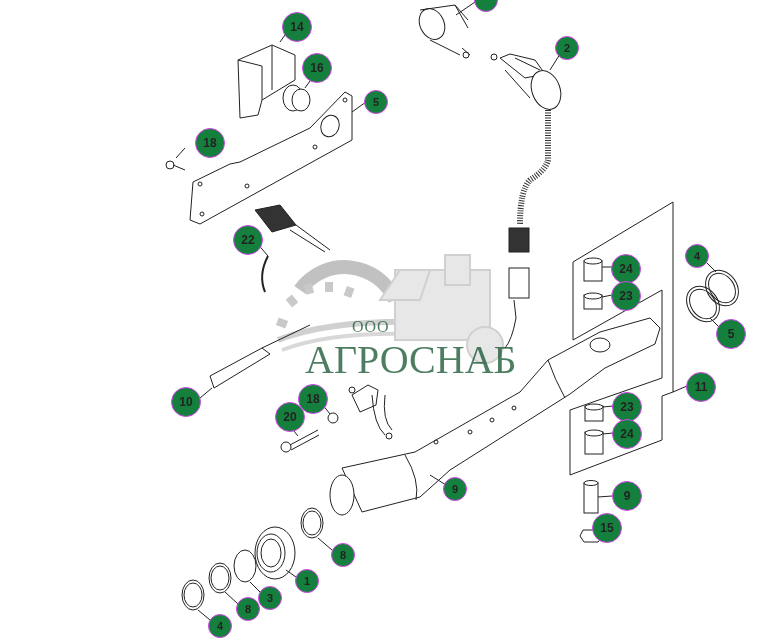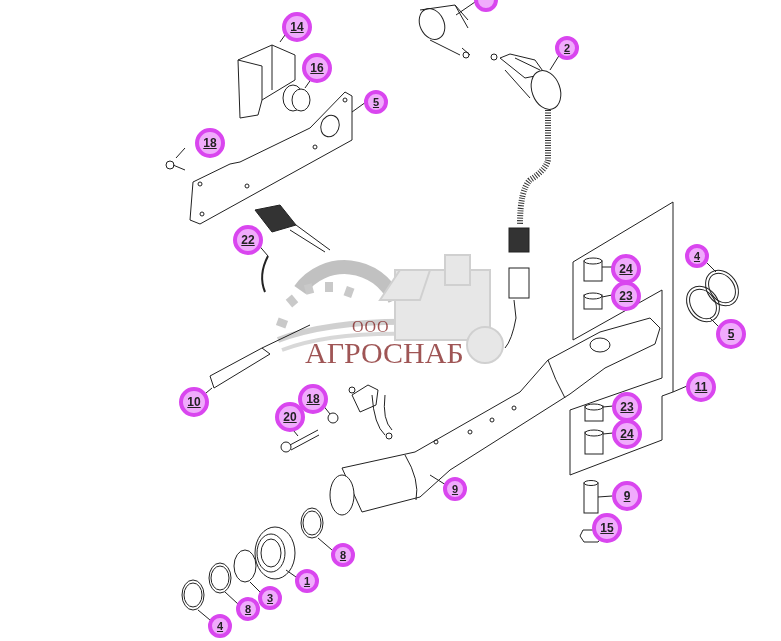--- a/index.html
+++ b/index.html
@@ -1,22 +1,22 @@
 <!DOCTYPE html>
 <html><head>
 <meta charset="utf-8">
 <style>
   html,body{margin:0;padding:0;background:#fff;}
   body{width:781px;height:641px;position:relative;overflow:hidden;font-family:"Liberation Sans",sans-serif;}
   #diagram{position:absolute;left:0;top:0;width:781px;height:641px;}
-  .callout{position:absolute;width:30px;height:30px;border-radius:50%;background:#f0abfc;border:4px solid #d946ef;box-sizing:border-box;display:flex;align-items:center;justify-content:center;font-weight:bold;font-size:12px;color:#222;cursor:pointer;text-decoration:underline;}
+  .callout{position:absolute;width:30px;height:30px;border-radius:50%;background:#15803d;border:1px solid #d946ef;box-sizing:border-box;display:flex;align-items:center;justify-content:center;font-weight:bold;font-size:12px;color:#222;cursor:pointer;}
   .callout.sm{width:24px;height:24px;font-size:11px;}
-  .wm-text{position:absolute;color:#7f1d1d;opacity:.75;font-family:"Liberation Serif",serif;}
+  .wm-text{position:absolute;color:#14532d;opacity:.75;font-family:"Liberation Serif",serif;}
   .wm-ooo{left:352px;top:318px;font-size:16px;letter-spacing:1px;}
-  .wm-name{left:305px;top:336px;font-size:30px;letter-spacing:0px;}
+  .wm-name{left:305px;top:336px;font-size:40px;letter-spacing:0px;}
 </style>
 </head>
 <body>
 
 <svg id="diagram" viewBox="0 0 781 641" xmlns="http://www.w3.org/2000/svg" fill="none" stroke="#222" stroke-width="1">
 
   <g opacity="0.45">
     <path d="M300 290 a55 55 0 0 1 95 10" stroke="#777" stroke-width="14" fill="none"></path>
     <g fill="#888" stroke="none">
       <rect x="288" y="296" width="8" height="10" transform="rotate(-40 292 301)"></rect>
@@ -191,21 +191,21 @@
     <div class="callout" style="left: 282px; top: 12px;">14</div>
     <div class="callout" style="left: 302px; top: 53px;">16</div>
     <div class="callout sm" style="left: 364px; top: 90px;">5</div>
     <div class="callout" style="left: 195px; top: 128px;">18</div>
     <div class="callout" style="left: 233px; top: 225px;">22</div>
     <div class="callout" style="left: 611px; top: 254px;">24</div>
     <div class="callout" style="left: 611px; top: 281px;">23</div>
     <div class="callout sm" style="left: 685px; top: 244px;">4</div>
     <div class="callout" style="left: 716px; top: 319px;">5</div>
     <div class="callout" style="left: 686px; top: 372px;">11</div>
-    <div class="callout" style="left: 179px; top: 387px;">10</div>
+    <div class="callout" style="left: 171px; top: 387px;">10</div>
     <div class="callout" style="left: 298px; top: 384px;">18</div>
     <div class="callout" style="left: 275px; top: 402px;">20</div>
     <div class="callout" style="left: 612px; top: 392px;">23</div>
     <div class="callout" style="left: 612px; top: 419px;">24</div>
     <div class="callout sm" style="left: 443px; top: 477px;">9</div>
     <div class="callout" style="left: 612px; top: 481px;">9</div>
     <div class="callout" style="left: 592px; top: 513px;">15</div>
     <div class="callout sm" style="left: 331px; top: 543px;">8</div>
     <div class="callout sm" style="left: 295px; top: 569px;">1</div>
     <div class="callout sm" style="left: 258px; top: 586px;">3</div>

